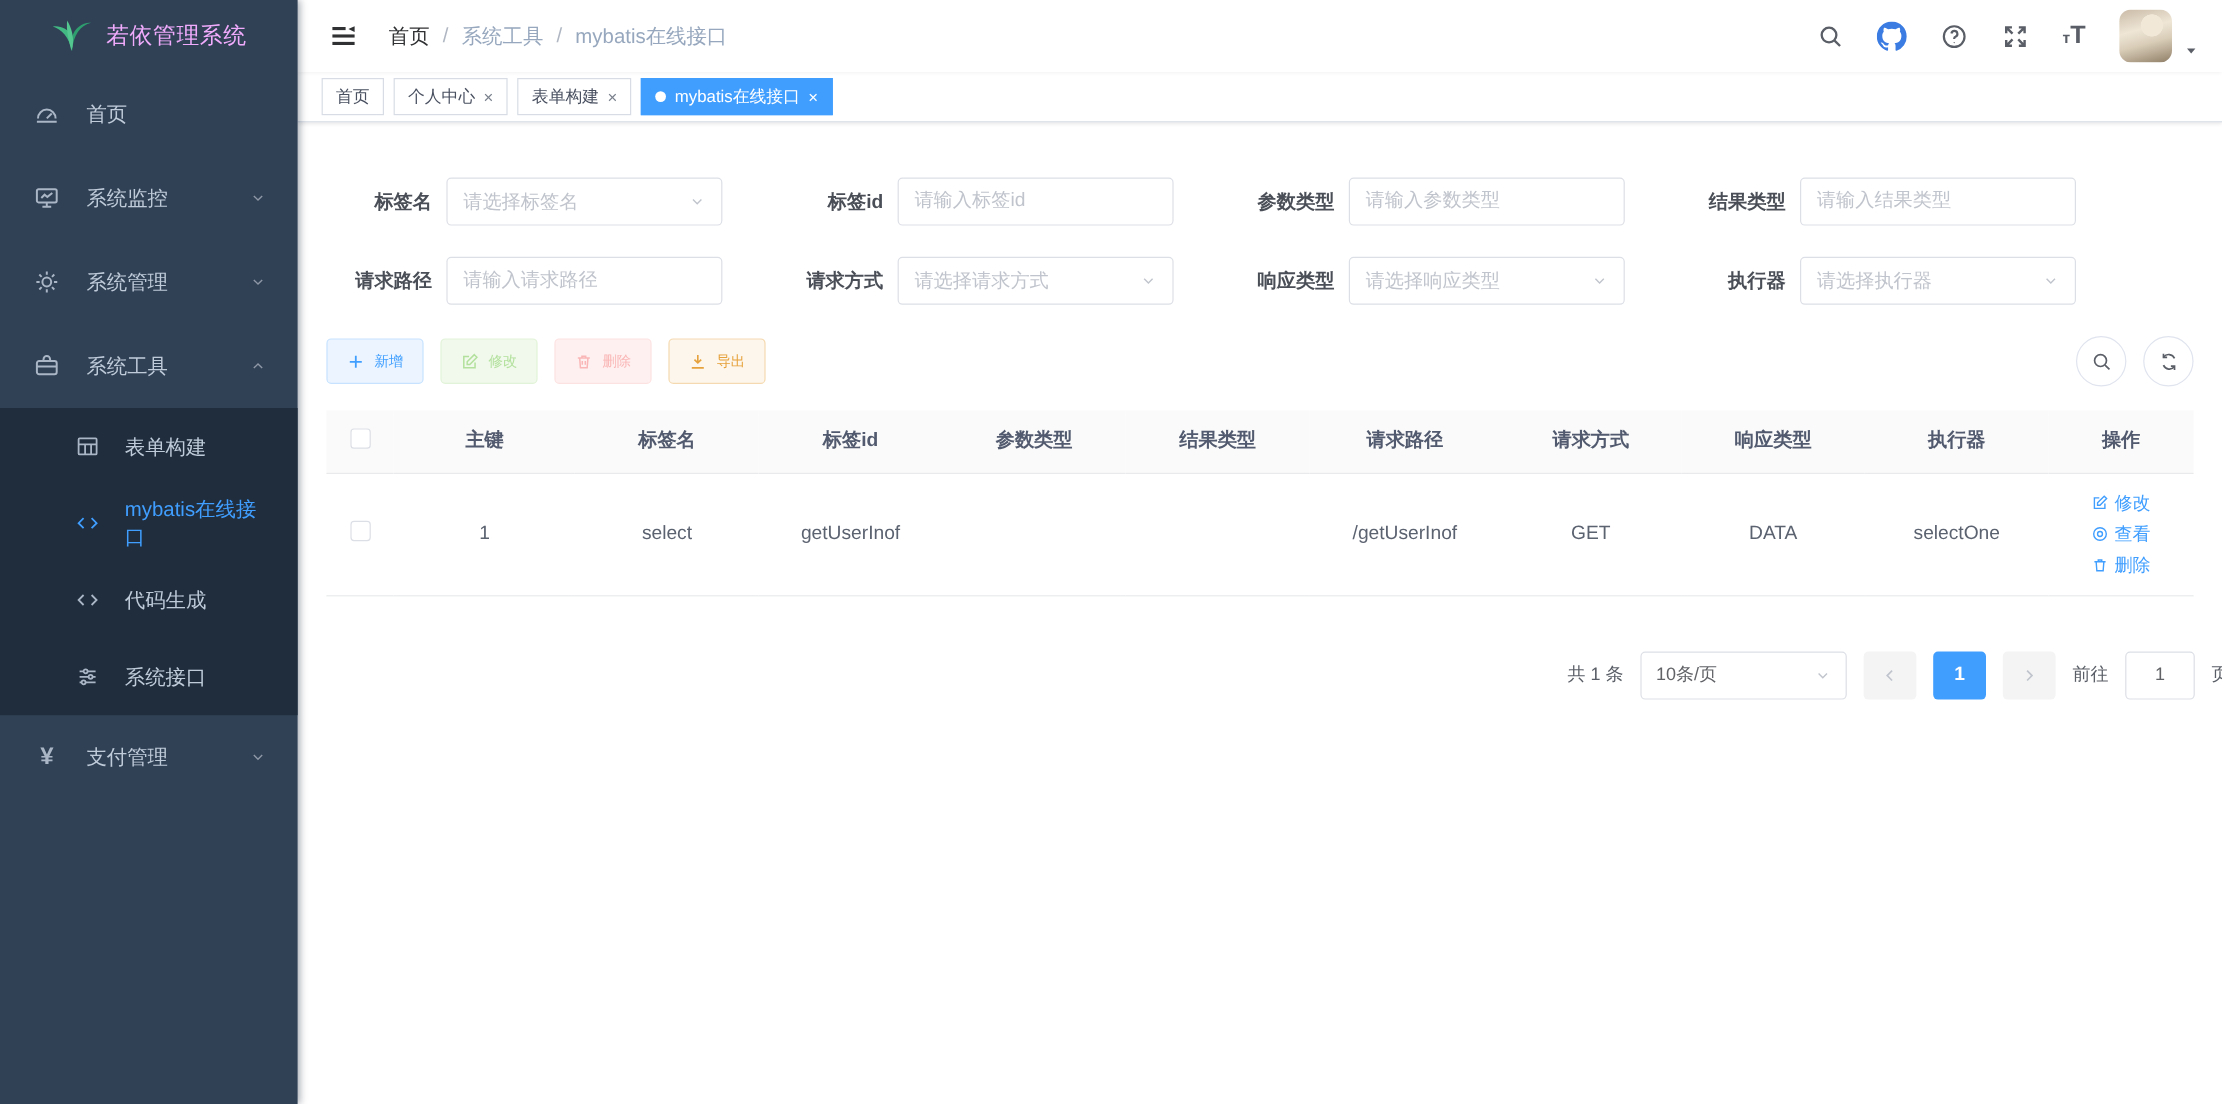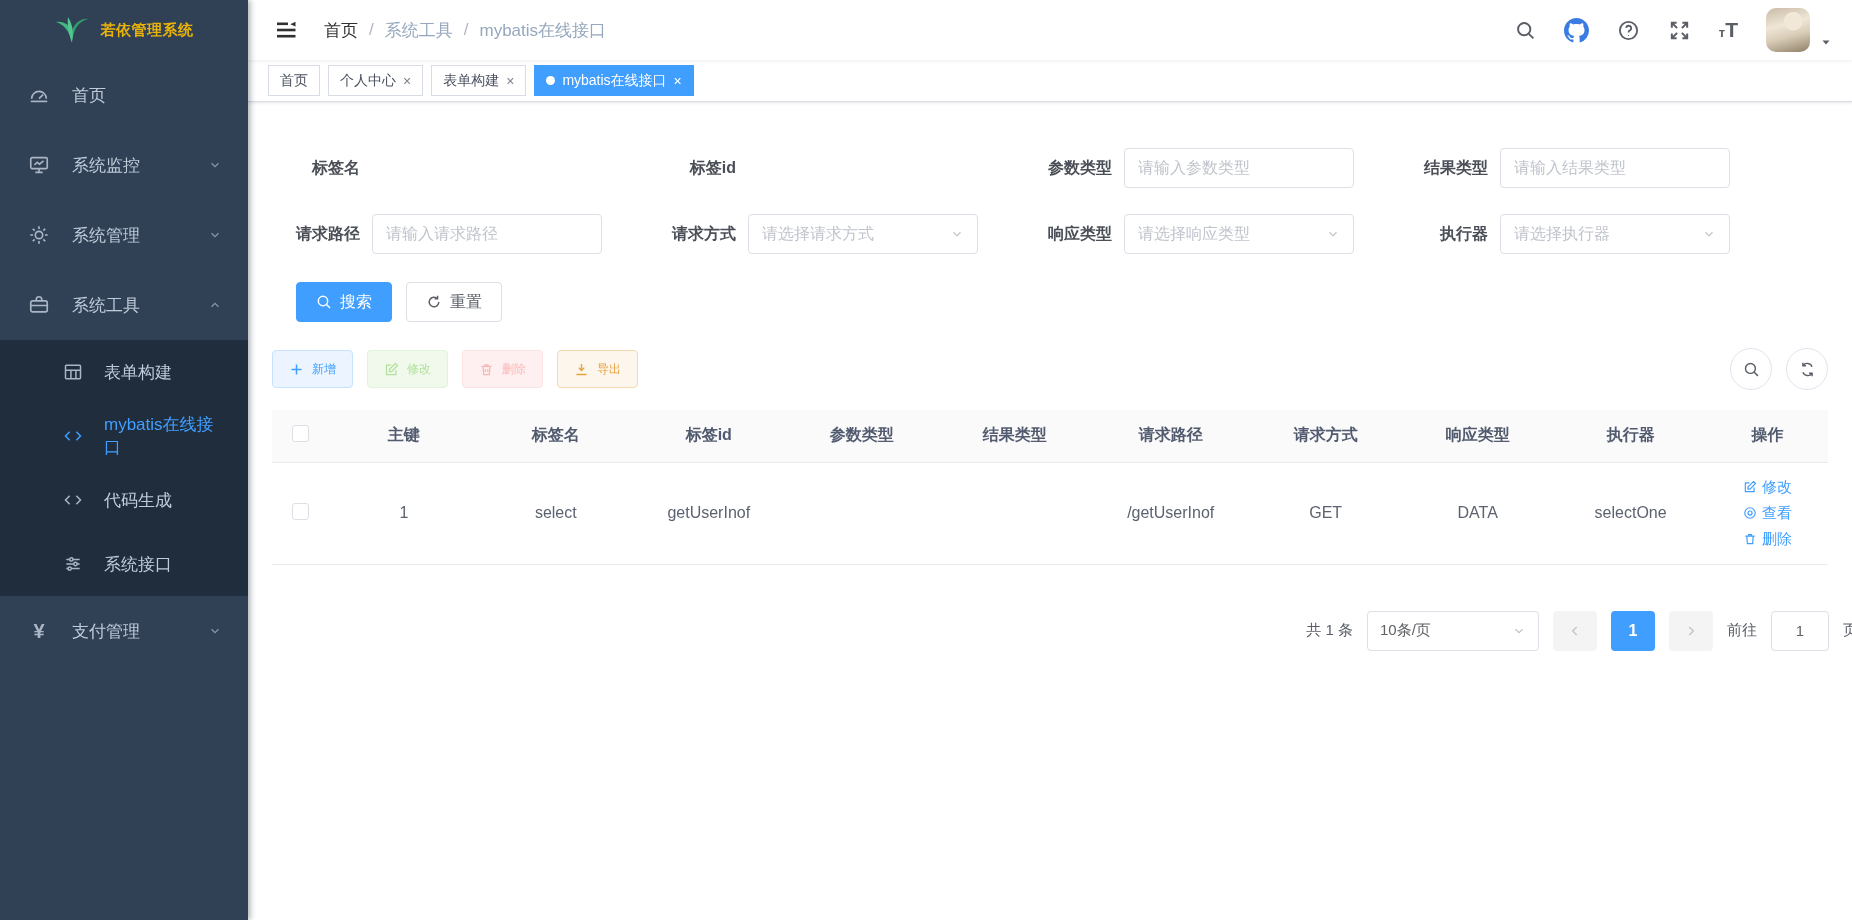--- a/index.html
+++ b/index.html
@@ -3,21 +3,21 @@
 <meta charset="utf-8">
 <style>
   * { margin:0; padding:0; box-sizing:border-box; }
   html,body { width:1852px; height:920px; overflow:hidden; }
   body { font-family:"Liberation Sans","DejaVu Sans",sans-serif; font-size:16px; background:#fff; color:#303133; }
   .app { display:flex; width:100%; height:100%; }
 
   
   .sidebar { width:248px; flex-shrink:0; background:#304156; color:#bfcbd9; height:100%; box-shadow:2px 0 6px rgba(0,21,41,.35); position:relative; z-index:5; }
   .logo { height:60px; display:flex; align-items:center; justify-content:center; gap:12px; }
-  .logo-title { color:#eab308; font-weight:bold; font-size:15px; letter-spacing:.5px; }
+  .logo-title { color:#f0abfc; font-weight:normal; font-size:19px; letter-spacing:.5px; }
   .menu-item { height:70px; display:flex; align-items:center; padding:0 26px; font-size:17px; cursor:pointer; }
   .menu-item .mi-icon { width:26px; height:26px; margin-right:20px; display:flex; align-items:center; justify-content:center; color:#aab6c5; flex-shrink:0; }
   .menu-item .chev { margin-left:auto; color:#8d97a5; display:flex; }
   .submenu { background:#1f2d3d; }
   .submenu .menu-item { height:64px; padding-left:60px; font-size:17px; color:#bfcbd9; }
   .submenu .menu-item.active { color:#409eff; }
   .submenu .menu-item .mi-icon { margin-right:18px; }
   svg.ic { display:block; }
 
   
@@ -293,23 +293,34 @@
         <span>mybatis在线接口</span>
         <span class="tag-close">×</span>
       </span>
     </div>
 
     <div class="content">
 
       <div class="filter-form">
         <div class="form-item">
           <span class="form-label">标签名</span>
+          <span class="field">
+            <span class="sel-placeholder">请选择标签名</span>
+            <span class="sel-chev">
+              <svg class="ic" width="14" height="14" viewBox="0 0 24 24" fill="none" stroke="currentColor" stroke-width="2">
+                  <polyline points="6 9 12 15 18 9"></polyline>
+                </svg>
+            </span>
+          </span>
         </div>
         <div class="form-item">
           <span class="form-label">标签id</span>
+          <span class="field">
+            <input placeholder="请输入标签id" style="">
+          </span>
         </div>
         <div class="form-item">
           <span class="form-label">参数类型</span>
           <span class="field">
             <input placeholder="请输入参数类型" style="">
           </span>
         </div>
         <div class="form-item">
           <span class="form-label">结果类型</span>
           <span class="field">
@@ -350,40 +361,20 @@
             <span class="sel-placeholder">请选择执行器</span>
             <span class="sel-chev">
               <svg class="ic" width="14" height="14" viewBox="0 0 24 24" fill="none" stroke="currentColor" stroke-width="2">
                   <polyline points="6 9 12 15 18 9"></polyline>
                 </svg>
             </span>
           </span>
         </div>
       </div>
 
-      <div class="btn-row">
-        <button class="btn btn-primary">
-          <span>
-            <svg class="ic" width="16" height="16" viewBox="0 0 24 24" fill="none" stroke="currentColor" stroke-width="2.2">
-              <circle cx="10.5" cy="10.5" r="7"></circle>
-                <path d="M15.8 15.8L21 21"></path>
-            </svg>
-          </span>
-          <span>搜索</span>
-        </button>
-        <button class="btn btn-plain">
-          <span>
-            <svg class="ic" width="16" height="16" viewBox="0 0 24 24" fill="none" stroke="currentColor" stroke-width="2.2">
-              <path d="M19.2 12a7.2 7.2 0 1 1-2.1-5.1"></path>
-                <polyline points="17.4 2.8 17.4 7.2 13 7.2"></polyline>
-            </svg>
-          </span>
-          <span>重置</span>
-        </button>
-      </div>
 
       <div class="action-row">
         <button class="btn btn-sm btn-add">
           <span>
             <svg class="ic" width="15" height="15" viewBox="0 0 24 24" fill="none" stroke="currentColor" stroke-width="2.4">
                 <path d="M12 4v16M4 12h16"></path>
               </svg>
           </span>
           <span>新增</span>
         </button>

